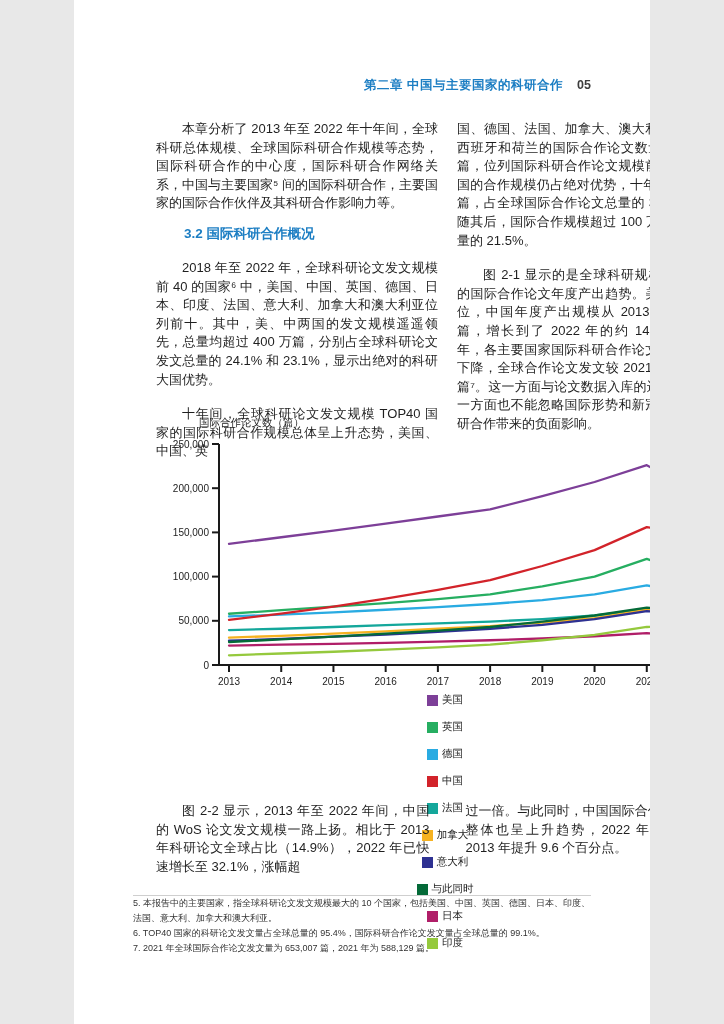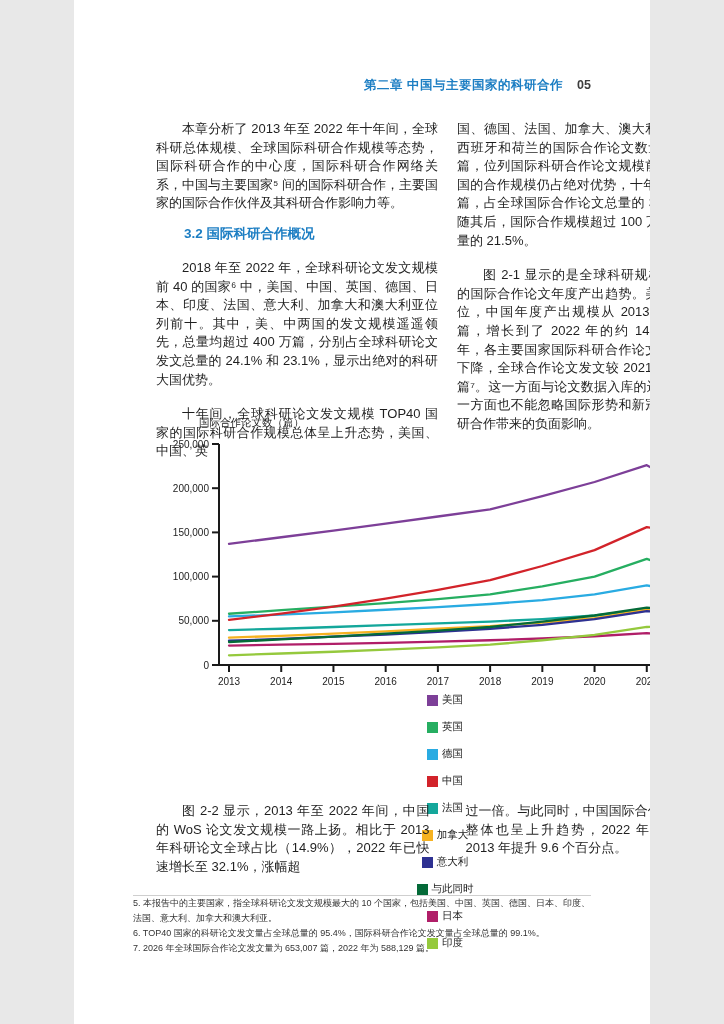--- a/index.html
+++ b/index.html
@@ -172,16 +172,16 @@
       <p class="indent">图 2-2 显示，2013 年至 2022 年间，中国的 WoS 论文发文规模一路上扬。相比于 2013 年科研论文全球占比（14.9%），2022 年已快速增长至 32.1%，涨幅超</p>
     </div>
     <div class="col">
       <p>过一倍。与此同时，中国国际合作论文全球占比整体也呈上升趋势，2022 年达 24.9%，较 2013 年提升 9.6 个百分点。</p>
     </div>
   </div>
 
   <div class="footnotes">
     <p>5. 本报告中的主要国家，指全球科研论文发文规模最大的 10 个国家，包括美国、中国、英国、德国、日本、印度、法国、意大利、加拿大和澳大利亚。</p>
     <p>6. TOP40 国家的科研论文发文量占全球总量的 95.4%，国际科研合作论文发文量占全球总量的 99.1%。</p>
-    <p>7. 2026 年全球国际合作论文发文量为 653,007 篇，2022 年为 588,129 篇。</p>
+    <p>7. 2021 年全球国际合作论文发文量为 653,007 篇，2021 年为 588,129 篇。</p>
   </div>
 
 </div>
 
 </body></html>

